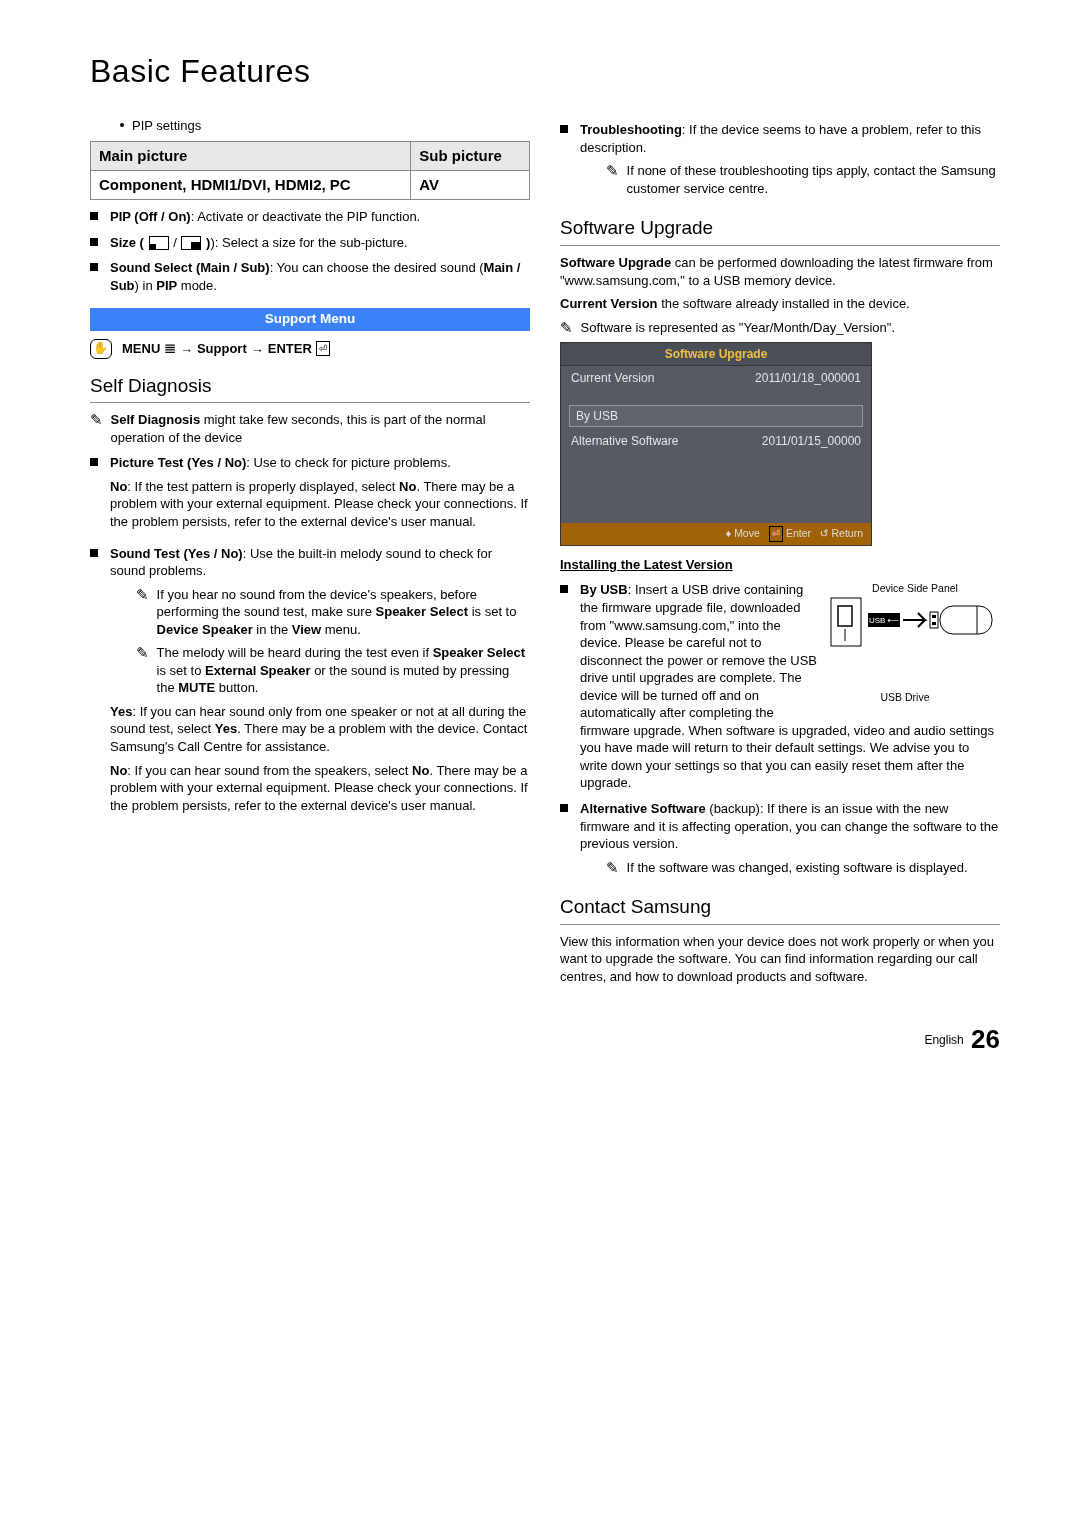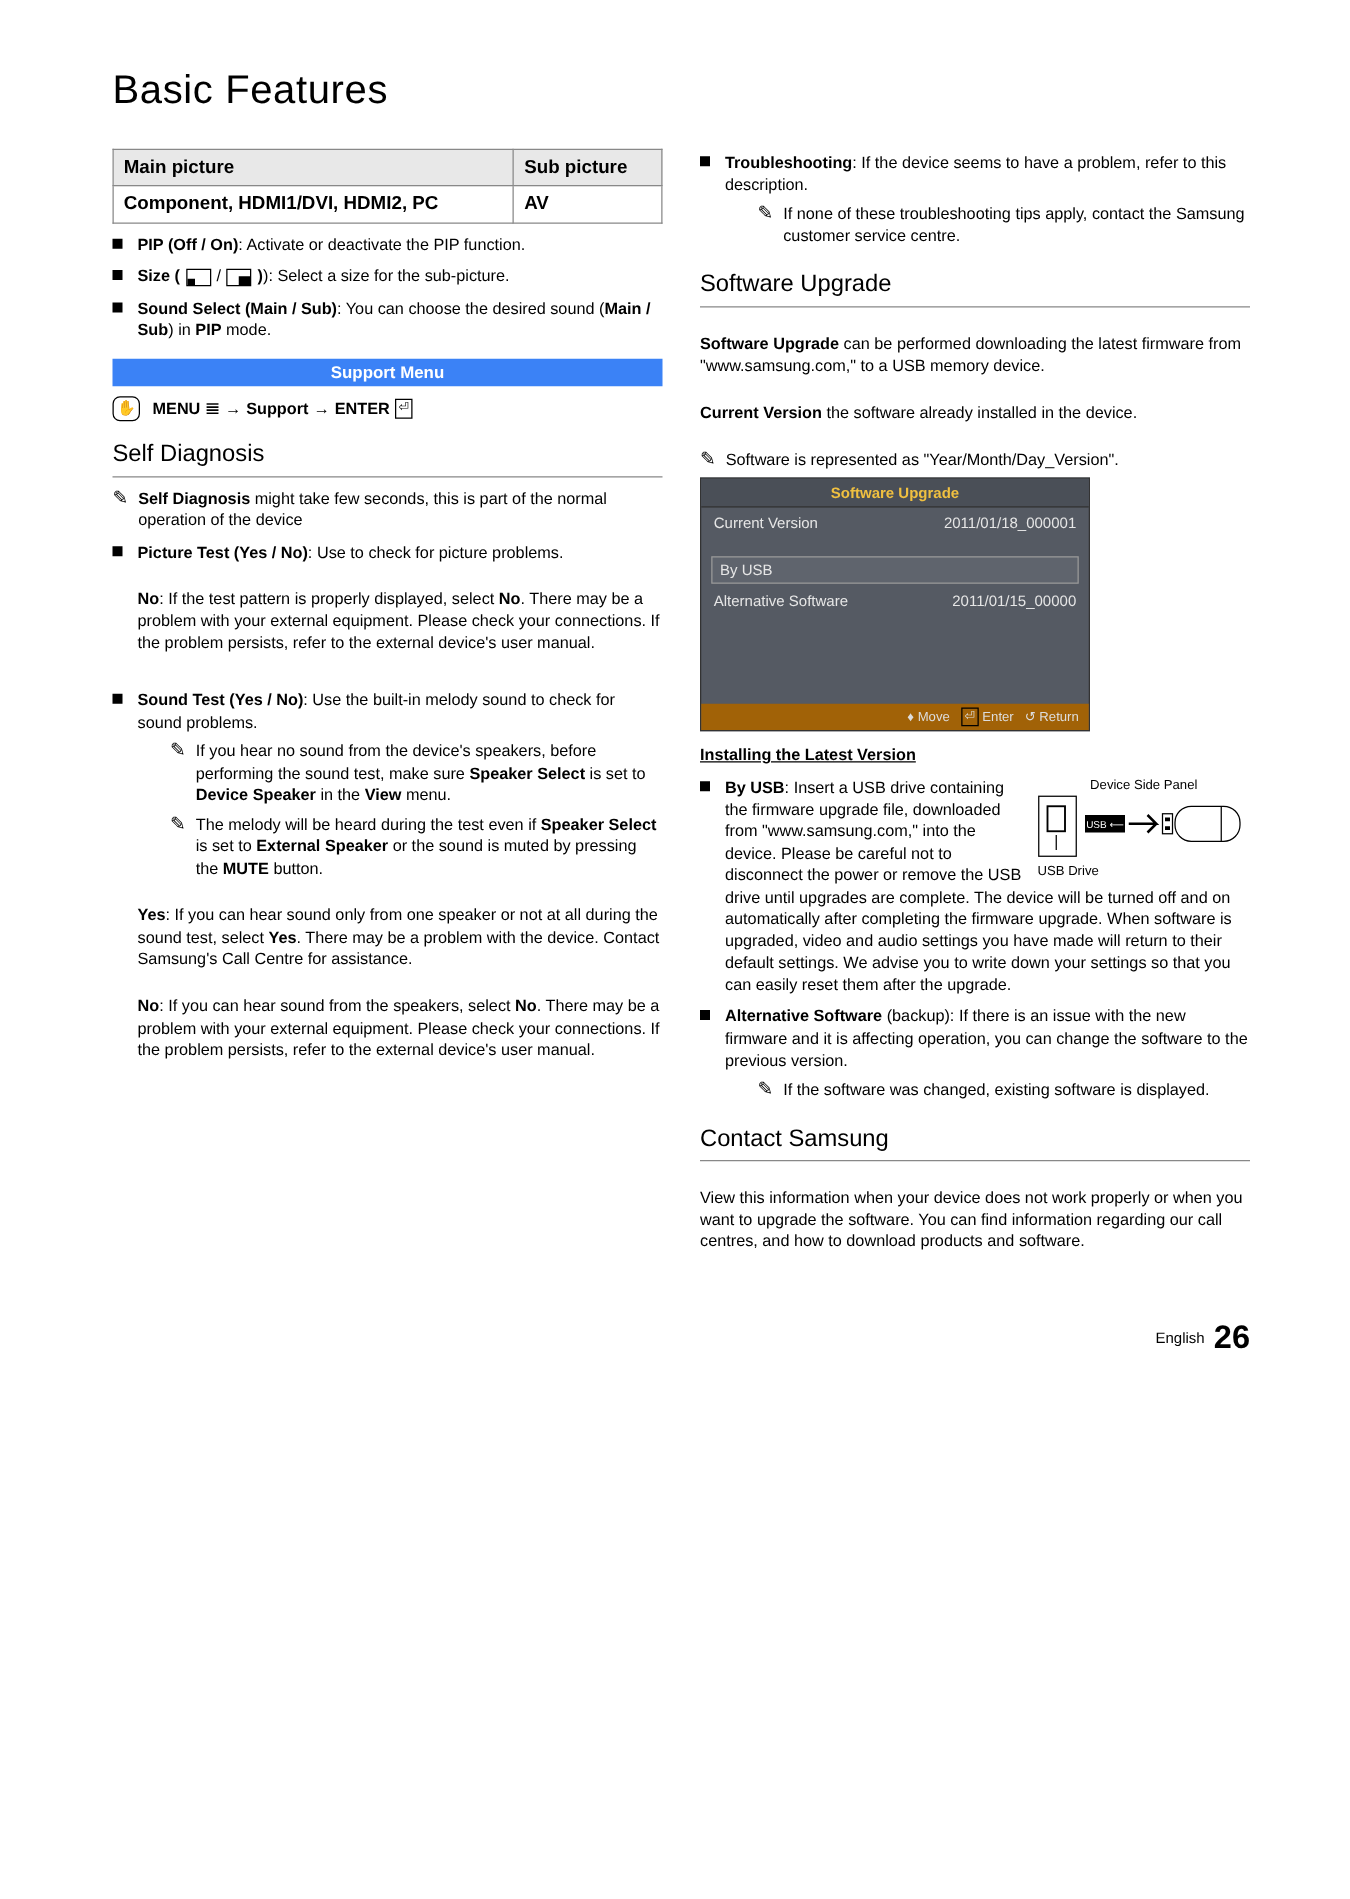--- a/index.html
+++ b/index.html
@@ -68,21 +68,21 @@
   }
   .note .hand {
     font-size:15px;
     margin-right:8px;
     flex-shrink:0;
     line-height:1;
     margin-top:1px;
   }
   .note .content { flex:1; }
   .sub-indent { margin-left: 26px; }
-  .para { margin: 20px 0; }
+  .para { margin: 6px 0; }
   .section-bar {
     background: #3b82f6;
     color: #fff;
     font-weight: bold;
     text-align: center;
     padding: 2px 0;
     margin: 14px 0 8px 0;
     font-size: 13.5px;
   }
   .menu-icon {
@@ -191,20 +191,26 @@
 </style>
 </head>
 <body>
 
 <h1 class="page-title">Basic Features</h1>
 
 <div class="columns">
 
   <div class="col">
 
+    <div class="indent-list">
+      <div class="dot-bullet">
+        <span class="dot"></span>
+        <span>PIP settings</span>
+      </div>
+    </div>
 
     <table class="pip">
       <tbody>
           <tr>
         <th>Main picture</th>
         <th>Sub picture</th>
       </tr>
       <tr>
         <td class="bold">Component, HDMI1/DVI, HDMI2, PC</td>
         <td class="bold">AV</td>
@@ -349,21 +355,21 @@
             <line x1="15" y1="33" x2="15" y2="45" stroke="#000"></line>
             <rect x="38" y="17" width="32" height="14" fill="#000"></rect>
             <text x="54" y="27" fill="#fff" font-size="8" text-anchor="middle">USB ⟵</text>
             <path d="M73 24 L95 24 L88 17 M95 24 L88 31" stroke="#000" fill="none" stroke-width="2"></path>
             <rect x="100" y="16" width="8" height="16" fill="none" stroke="#000"></rect>
             <rect x="102" y="19" width="4" height="3" fill="#000"></rect>
             <rect x="102" y="26" width="4" height="3" fill="#000"></rect>
             <rect x="110" y="10" width="52" height="28" rx="13" fill="none" stroke="#000"></rect>
             <line x1="147" y1="10" x2="147" y2="38" stroke="#000"></line>
           </svg>
-          <div style="text-align:left;padding-right:20px;">USB Drive</div>
+          <div style="text-align:center;padding-right:20px;margin-top:39px;">USB Drive</div>
         </div>
         <span class="bold">By USB</span><span>: Insert a USB drive containing the firmware upgrade file, downloaded from "www.samsung.com," into the device. Please be careful not to disconnect the power or remove the USB drive until upgrades are complete. The device will be turned off and on automatically after completing the firmware upgrade. When software is upgraded, video and audio settings you have made will return to their default settings. We advise you to write down your settings so that you can easily reset them after the upgrade.</span>
         <div style="clear:both;"></div>
       </div>
     </div>
 
     <div class="sq-item">
       <span class="sq"></span>
       <div class="content">
         <span class="bold">Alternative Software</span><span> (backup): If there is an issue with the new firmware and it is affecting operation, you can change the software to the previous version.</span>

